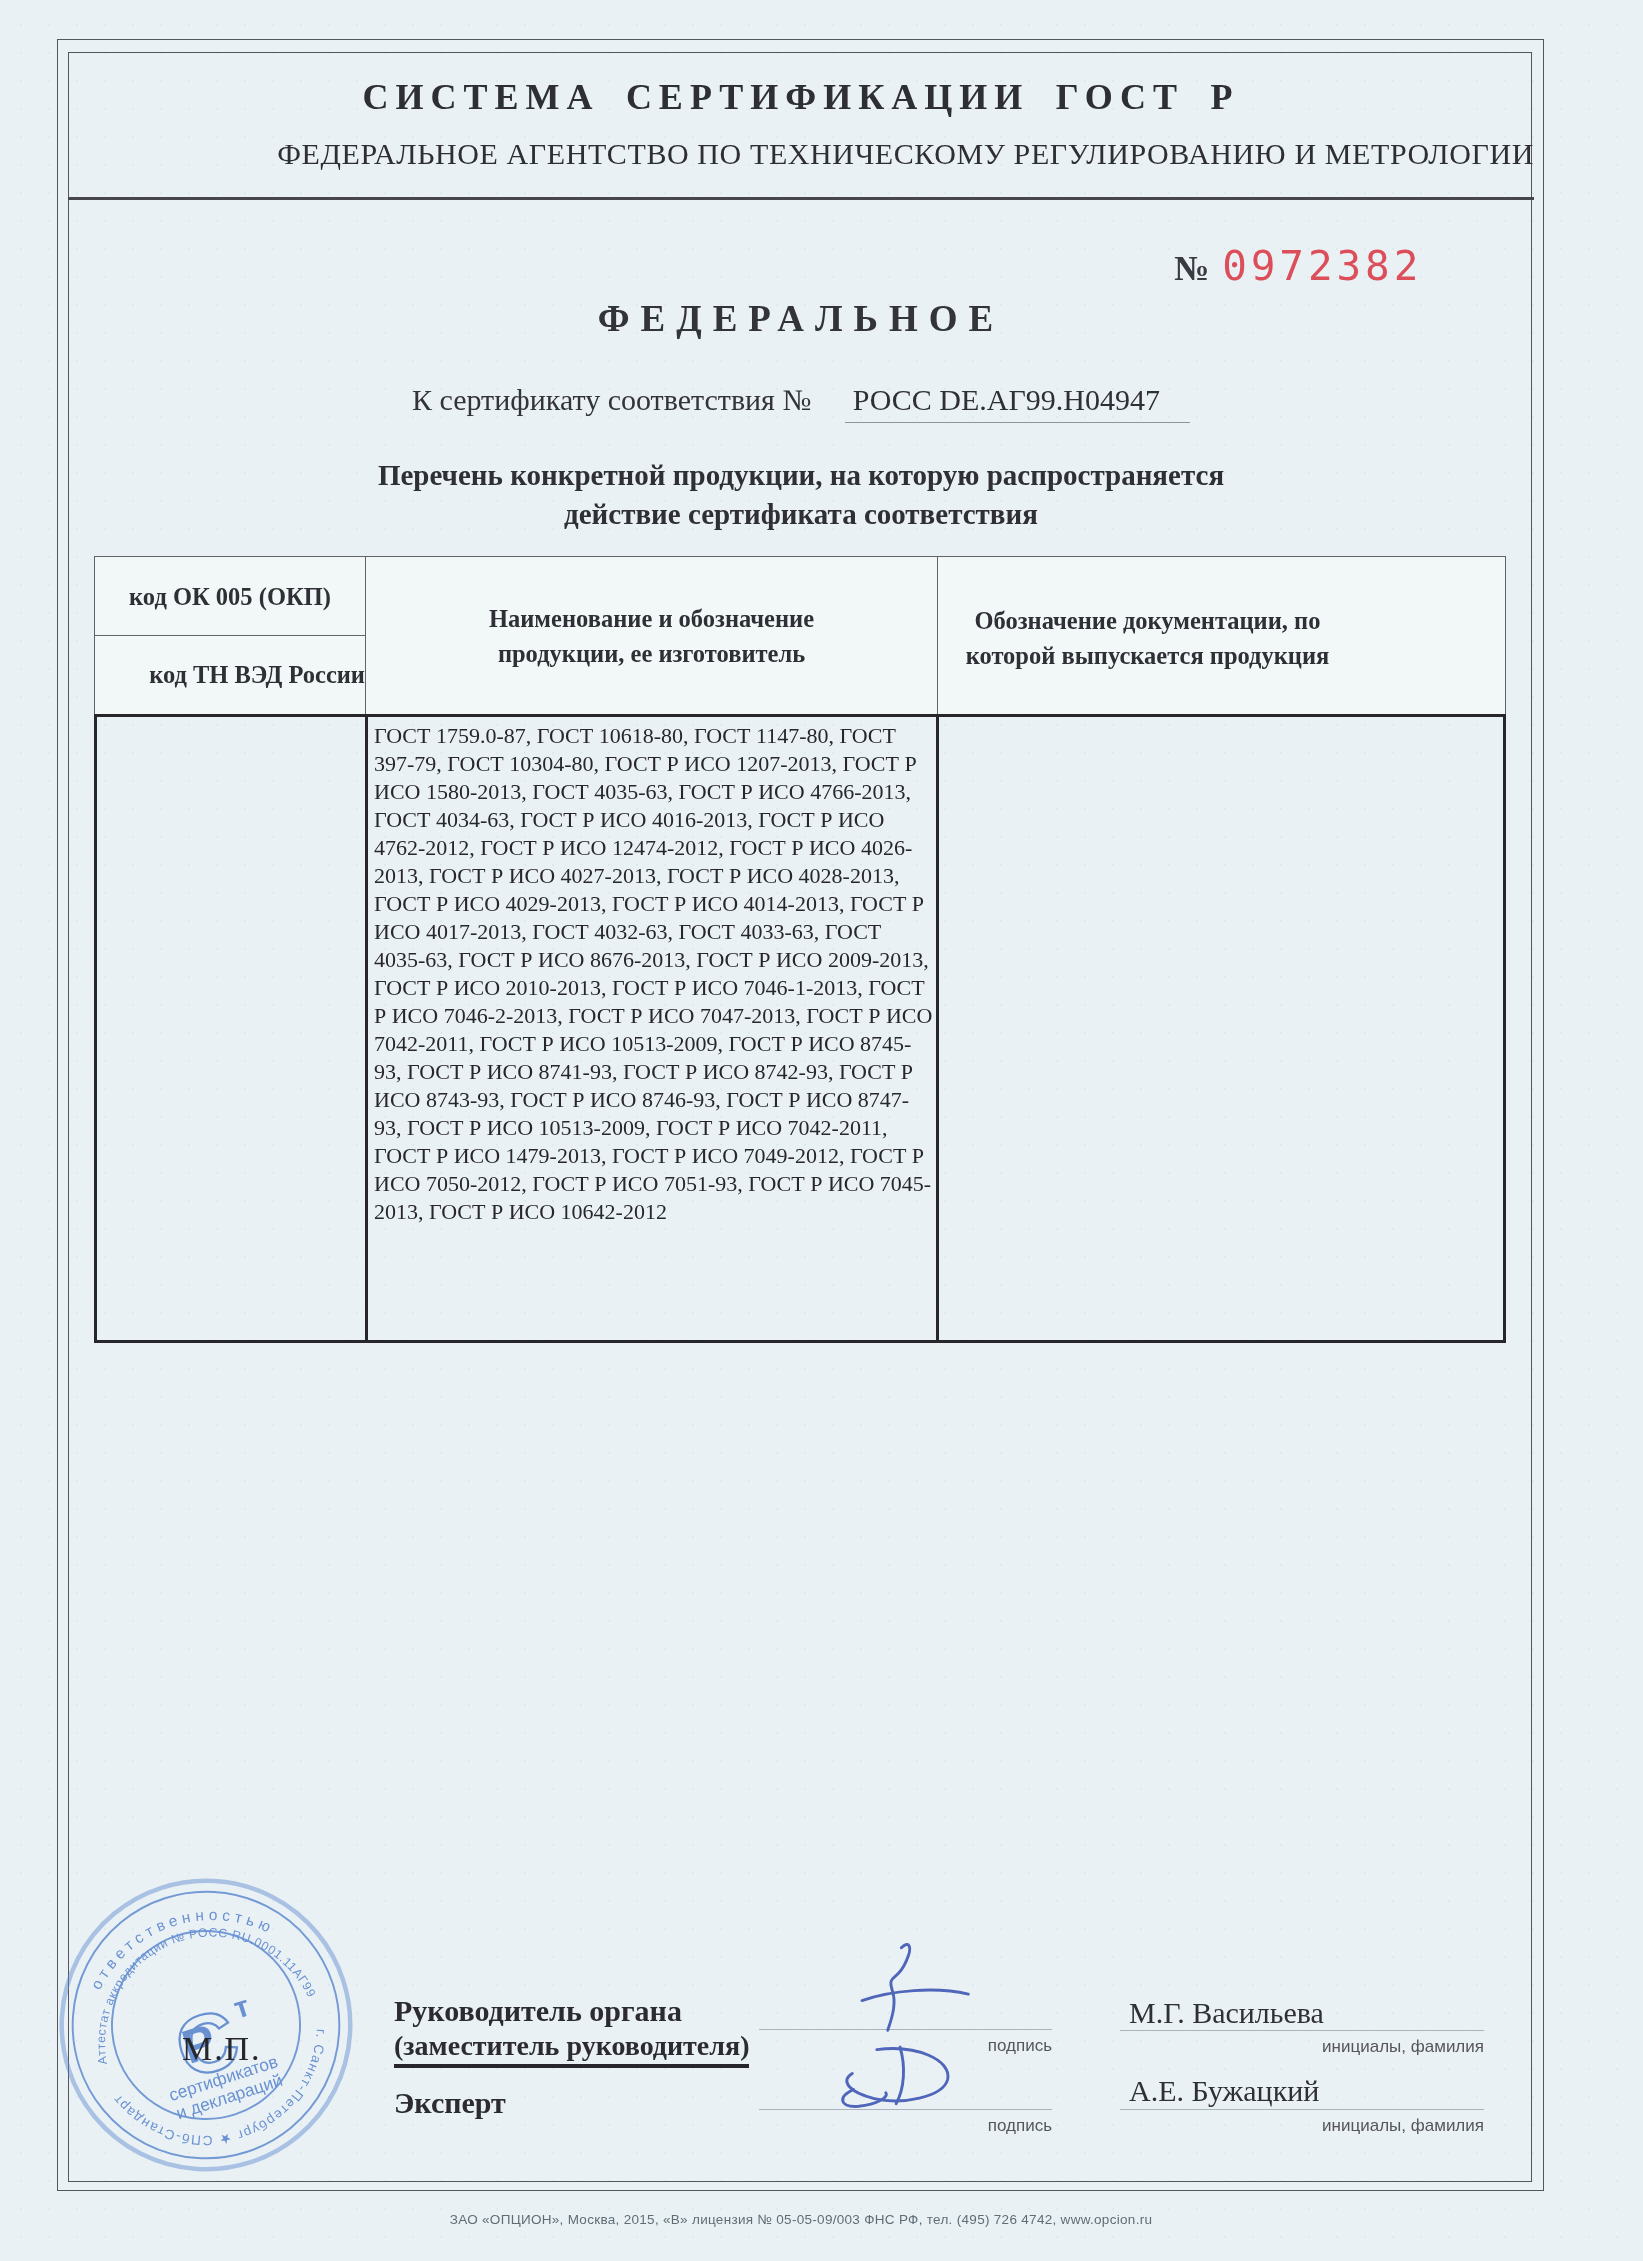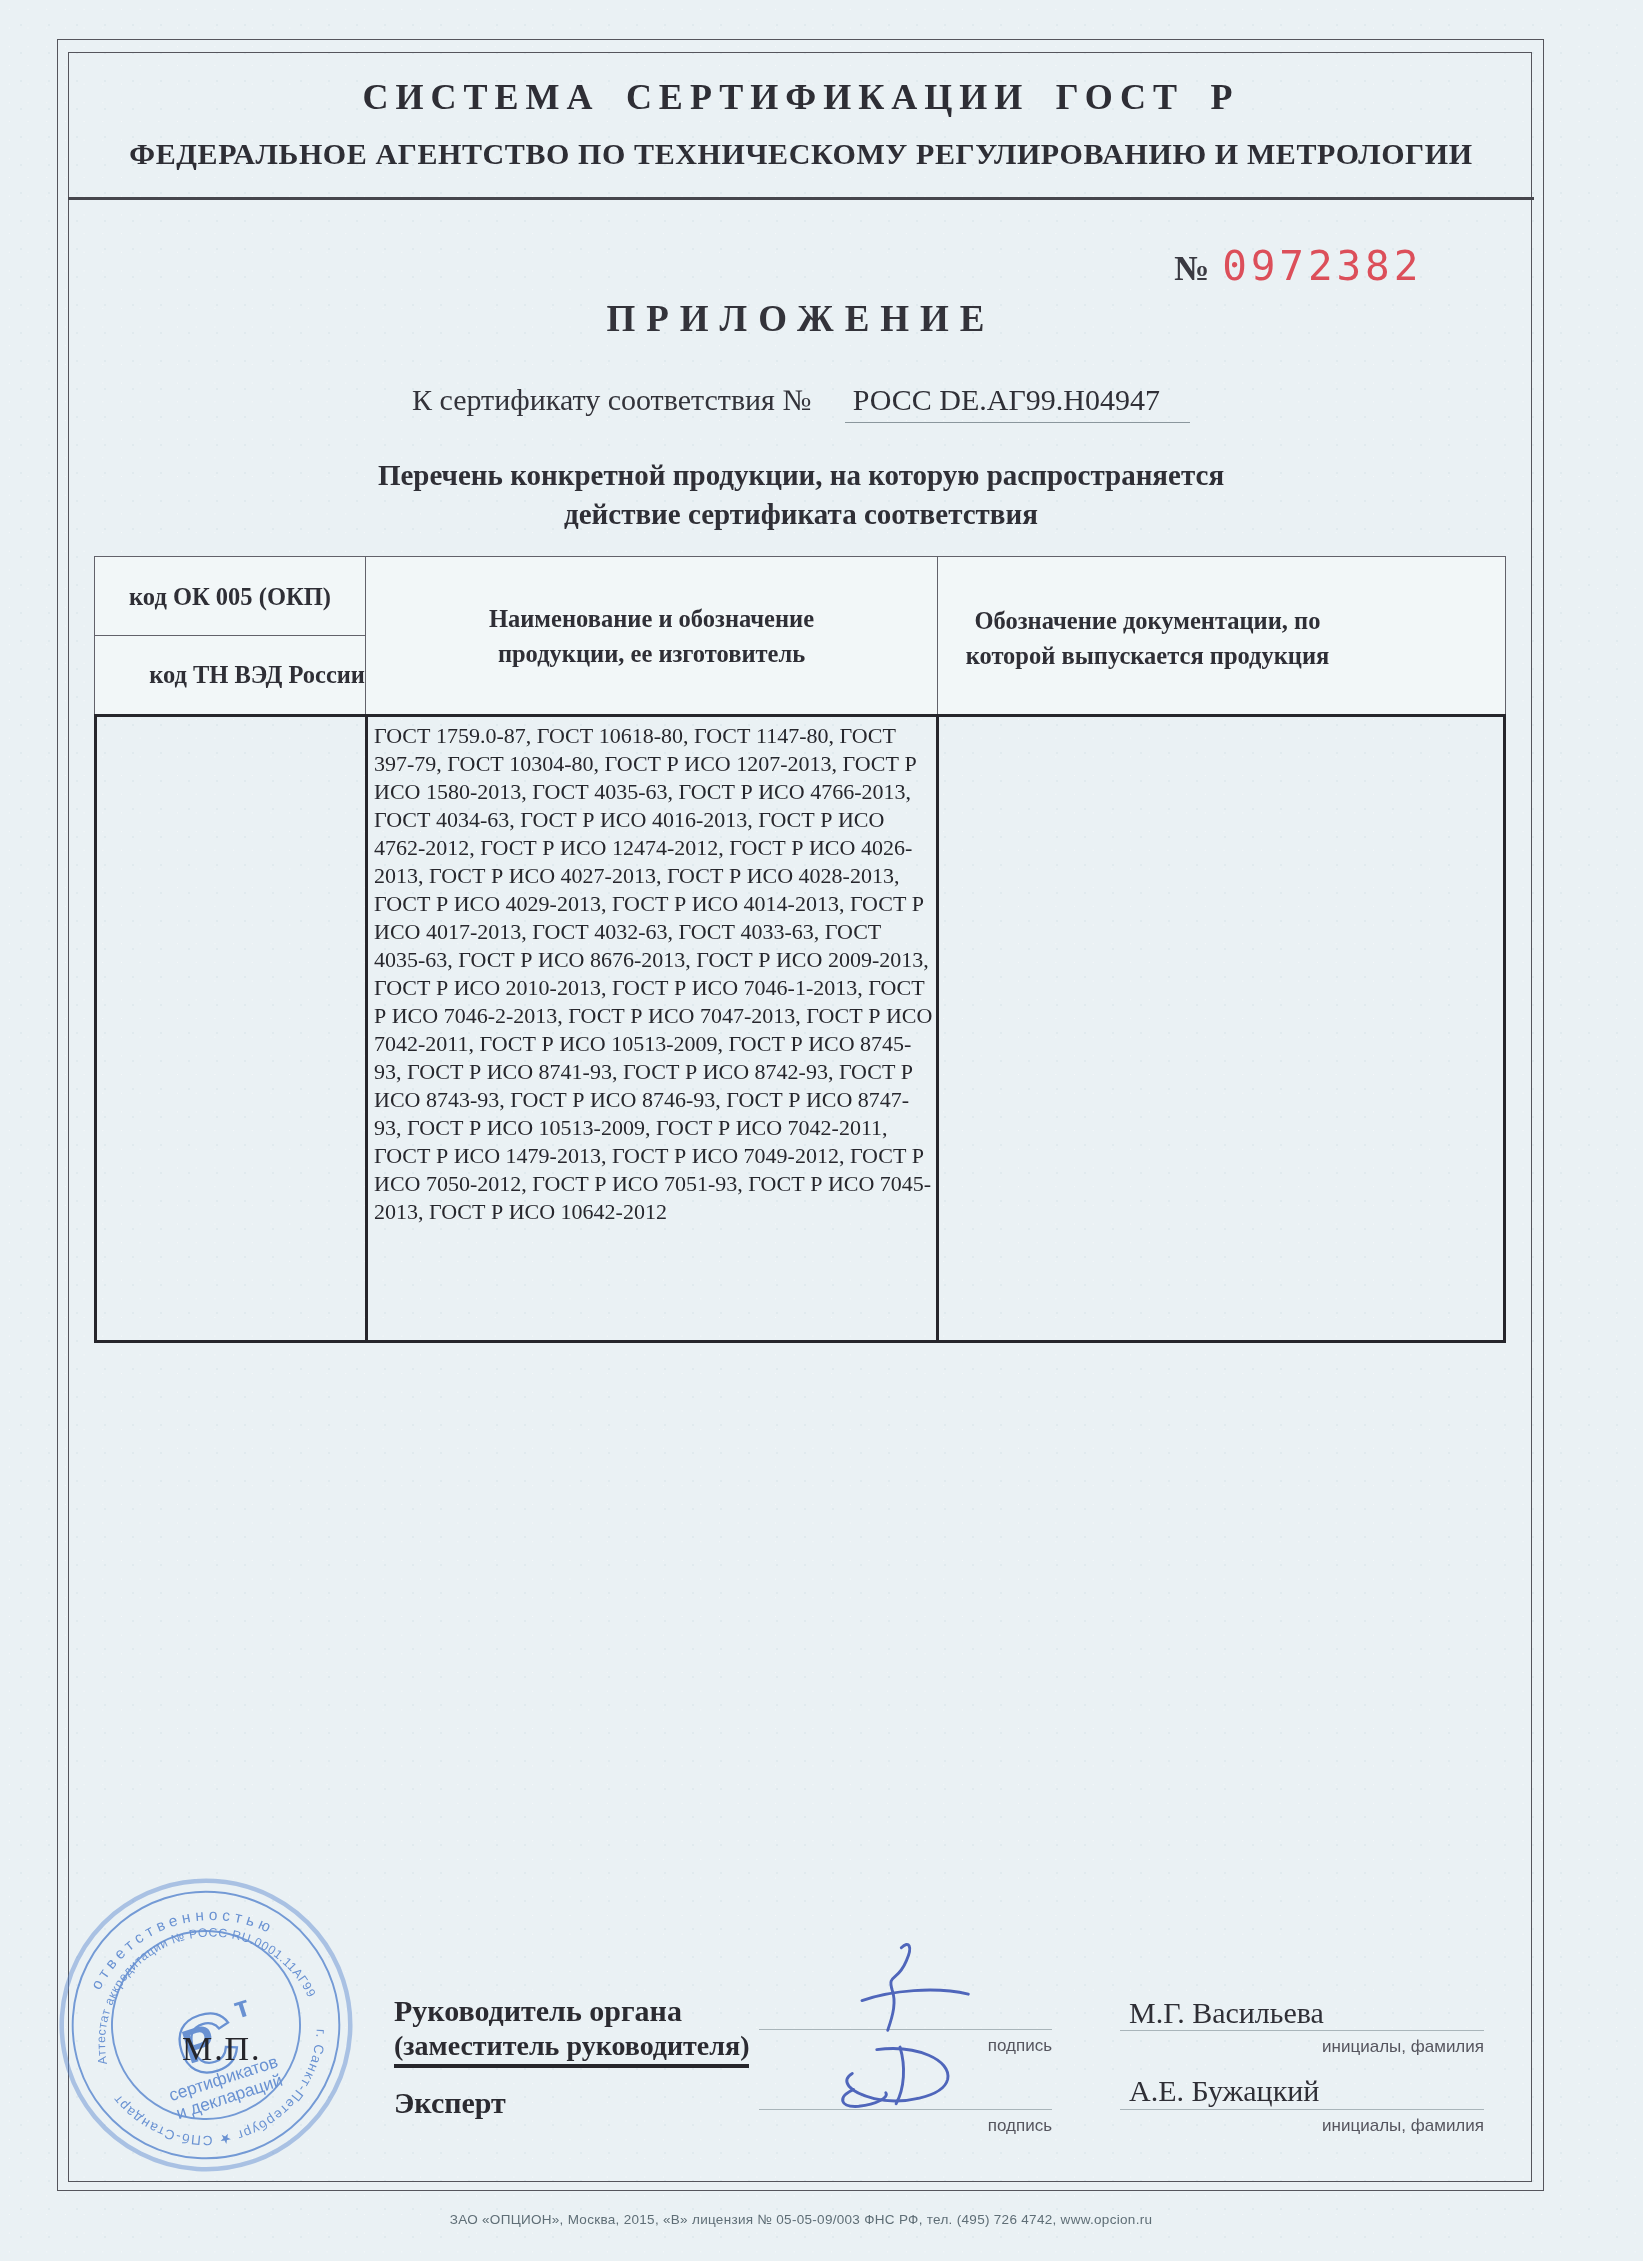--- a/index.html
+++ b/index.html
@@ -14,21 +14,21 @@
     background-position:0 0, 7px 11px;
     font-family:"Liberation Serif", serif;
     color:#2b2b31;
     overflow:hidden;
   }
   .abs{position:absolute;}
   .frame-outer{left:57px;top:39px;width:1485px;height:2150px;border:1.9px solid #55555c;}
   .frame-inner{left:68px;top:52px;width:1462px;height:2128px;border:1.9px solid #55555c;}
   .hdr1{left:68px;top:76px;width:1466px;text-align:center;font-size:36px;font-weight:bold;
         letter-spacing:7px;word-spacing:10.3px;color:#2e2e35;white-space:nowrap;}
-  .hdr2{left:68px;top:137px;width:1466px;text-align:center;font-size:30px;font-weight:bold;
+  .hdr2{left:68px;top:137px;width:1466px;text-align:right;font-size:30px;font-weight:normal;
         letter-spacing:0.6px;color:#2e2e35;white-space:nowrap;}
   .thick-rule{left:68px;top:197px;width:1466px;height:3.2px;background:#46464c;}
   .numrow{left:1174px;top:242px;display:flex;align-items:baseline;gap:13px;}
   .numrow .no-sign{font-size:35px;color:#3a3a42;font-weight:bold;}
   .numrow .no-value{font-size:41px;font-family:"DejaVu Sans Mono", monospace;
         letter-spacing:3.9px;color:#dc4f5a;font-weight:normal;}
   .doc-title{left:68px;top:297px;width:1466px;text-align:center;font-size:37px;font-weight:bold;
         letter-spacing:11px;color:#33333a;}
   .certline{left:68px;top:383px;width:1466px;display:flex;justify-content:center;
         align-items:baseline;gap:34px;}
@@ -90,21 +90,21 @@
 
   <div class="abs hdr1">СИСТЕМА СЕРТИФИКАЦИИ ГОСТ Р</div>
   <div class="abs hdr2">ФЕДЕРАЛЬНОЕ АГЕНТСТВО ПО ТЕХНИЧЕСКОМУ РЕГУЛИРОВАНИЮ И МЕТРОЛОГИИ</div>
   <div class="abs thick-rule"></div>
 
   <div class="abs numrow">
     <span class="no-sign">№</span>
     <span class="no-value">0972382</span>
   </div>
 
-  <div class="abs doc-title">ПРИЛОЖЕНИЕ</div>
+  <div class="abs doc-title">ФЕДЕРАЛЬНОЕ</div>
 
   <div class="abs certline">
     <span class="lbl">К сертификату соответствия №</span>
     <span class="val">РОСС DE.АГ99.Н04947</span>
   </div>
 
   <div class="abs desc1">Перечень конкретной продукции, на которую распространяется</div>
   <div class="abs desc2">действие сертификата соответствия</div>
 
   <div class="abs tbl-head">

